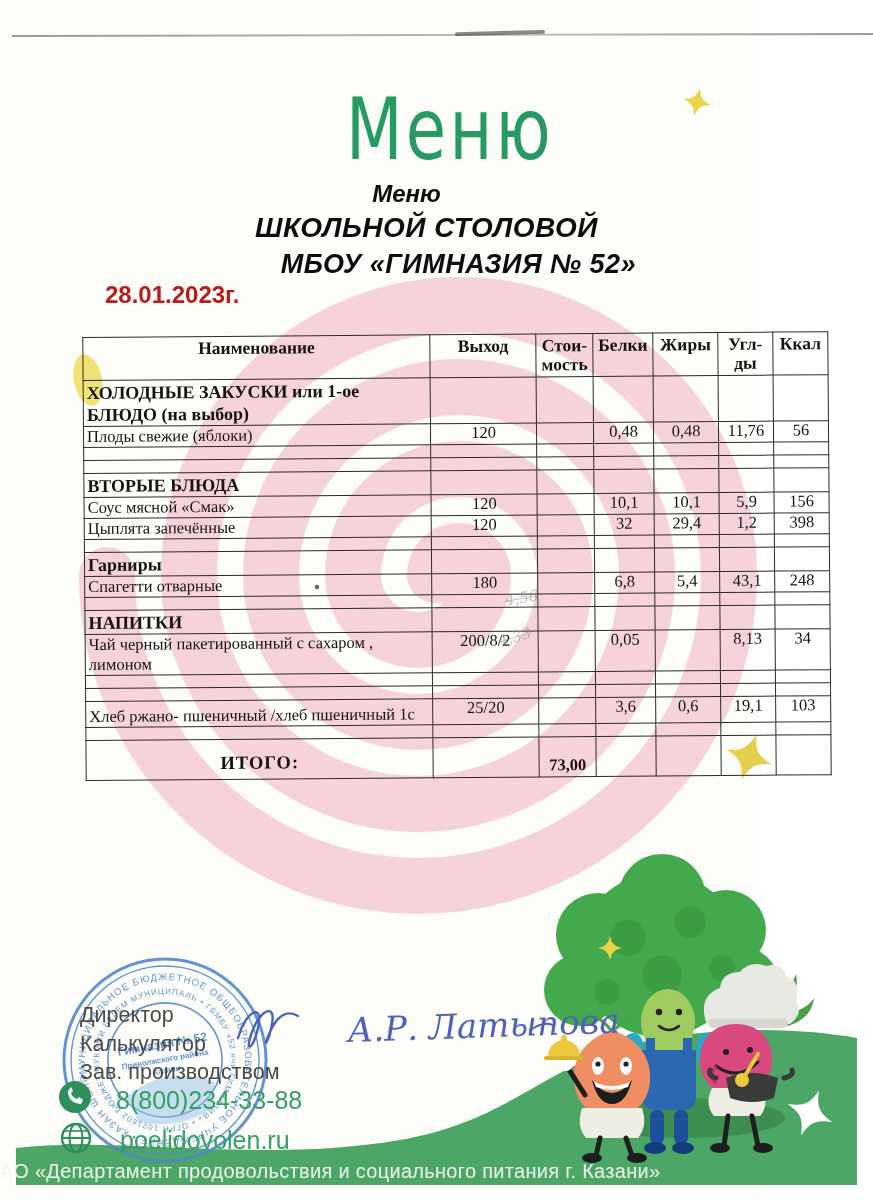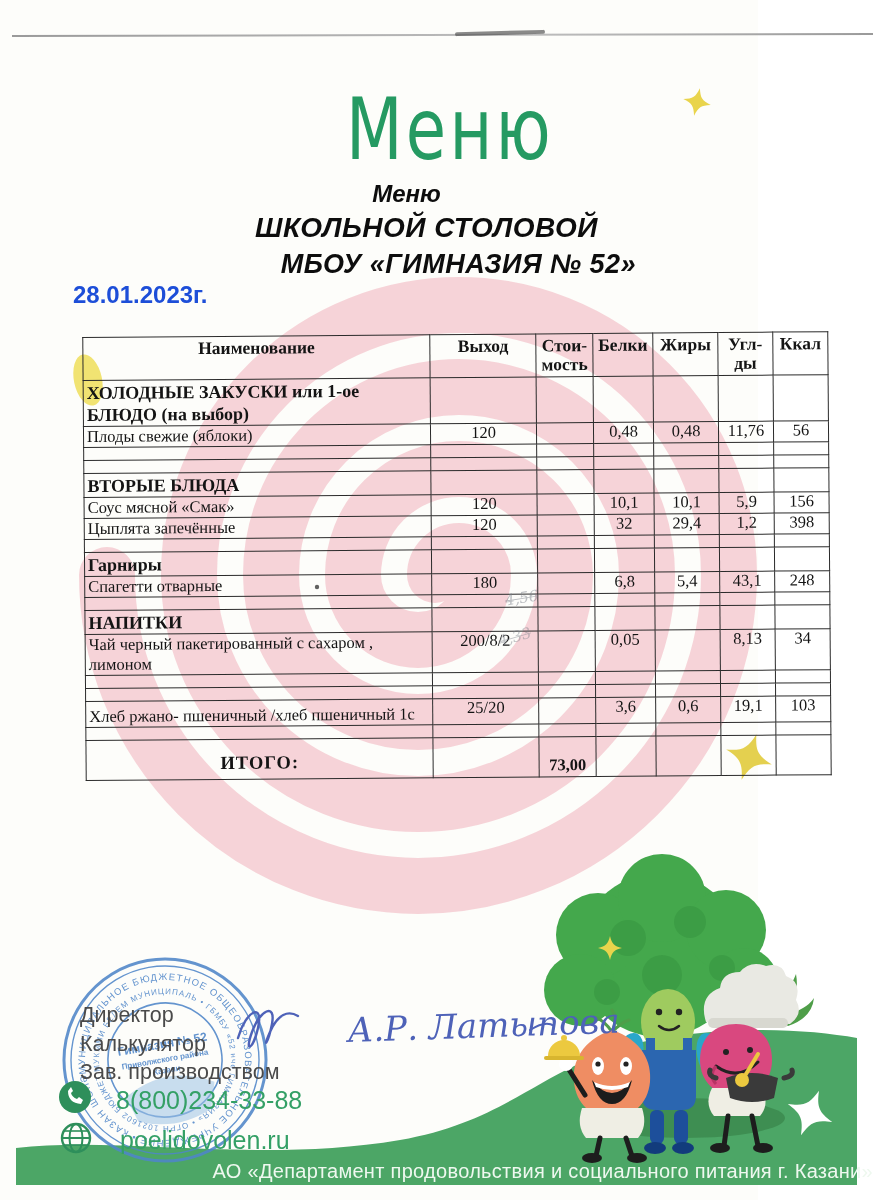--- a/index.html
+++ b/index.html
@@ -16,21 +16,21 @@
 
   
   .script-title{position:absolute;left:0;top:82px;width:900px;text-align:center;
             font-family:"DejaVu Sans",sans-serif;font-size:82px;font-weight:400;
             color:#259a62;letter-spacing:4px;transform:scale(0.80,1.05);z-index:5;}
   .subhead{position:absolute;left:0;top:180px;width:873px;text-align:center;z-index:5;
             font-family:"Liberation Sans",sans-serif;font-style:italic;font-weight:bold;color:#0d0d0d;}
   .subhead .l1{font-size:24px;transform:translateX(-30px);}
   .subhead .l2{font-size:28px;margin-top:4px;transform:translateX(-10px);letter-spacing:.5px;}
   .subhead .l3{font-size:27px;margin-top:5px;transform:translateX(22px);letter-spacing:.5px;}
-  .date{position:absolute;left:73px;top:281px;font-size:24px;font-weight:bold;color:#1d4ed8;z-index:5;}
+  .date{position:absolute;left:105px;top:281px;font-size:24px;font-weight:bold;color:#b91c1c;z-index:5;}
 
   
   .menu-table{position:absolute;left:84px;top:337px;width:746px;z-index:2;
             border-collapse:collapse;font-family:"Liberation Serif",serif;color:#141414;
             transform:rotate(-0.45deg);transform-origin:0 50%;}
   .menu-table th,.menu-table td{border:1.6px solid #2b2b2b;padding:0 3px;background:transparent;}
   .menu-table thead th{font-size:17.5px;font-weight:bold;text-align:center;vertical-align:top;
             padding-top:2px;line-height:1.1;height:40px;}
   .c-name{text-align:left;vertical-align:bottom;font-size:16.5px;padding-left:4px;line-height:1.2;}
   .c-val{text-align:center;vertical-align:top;font-size:16.5px;line-height:1.15;}
@@ -49,21 +49,21 @@
   .pencil.n2{left:498px;top:628px;transform:rotate(-16deg);opacity:.45;text-decoration:line-through;}
 
   
   .roles{position:absolute;left:80px;top:1001px;z-index:4;color:#4a4a4a;font-size:21.5px;line-height:1.33;}
   .contact{position:absolute;z-index:4;color:#34a066;font-size:25px;font-weight:500;}
   .contact.phone{left:116px;top:1086px;}
   .contact.site{left:120px;top:1126px;}
   .contact-icon{position:absolute;z-index:4;}
 
   
-  .footer-text{position:absolute;left:0;top:1160px;width:873px;text-align:right;z-index:5;
+  .footer-text{position:absolute;left:0;top:1160px;width:873px;text-align:left;z-index:5;
           color:#eef8ef;font-size:20px;letter-spacing:.3px;}
   svg{display:block;}
   .abs{position:absolute;left:0;top:0;}
 </style>
 </head>
 <body>
 
 <div class="page">
 
   <svg class="abs" width="873" height="1200" viewBox="0 0 873 1200" style="z-index:0">

